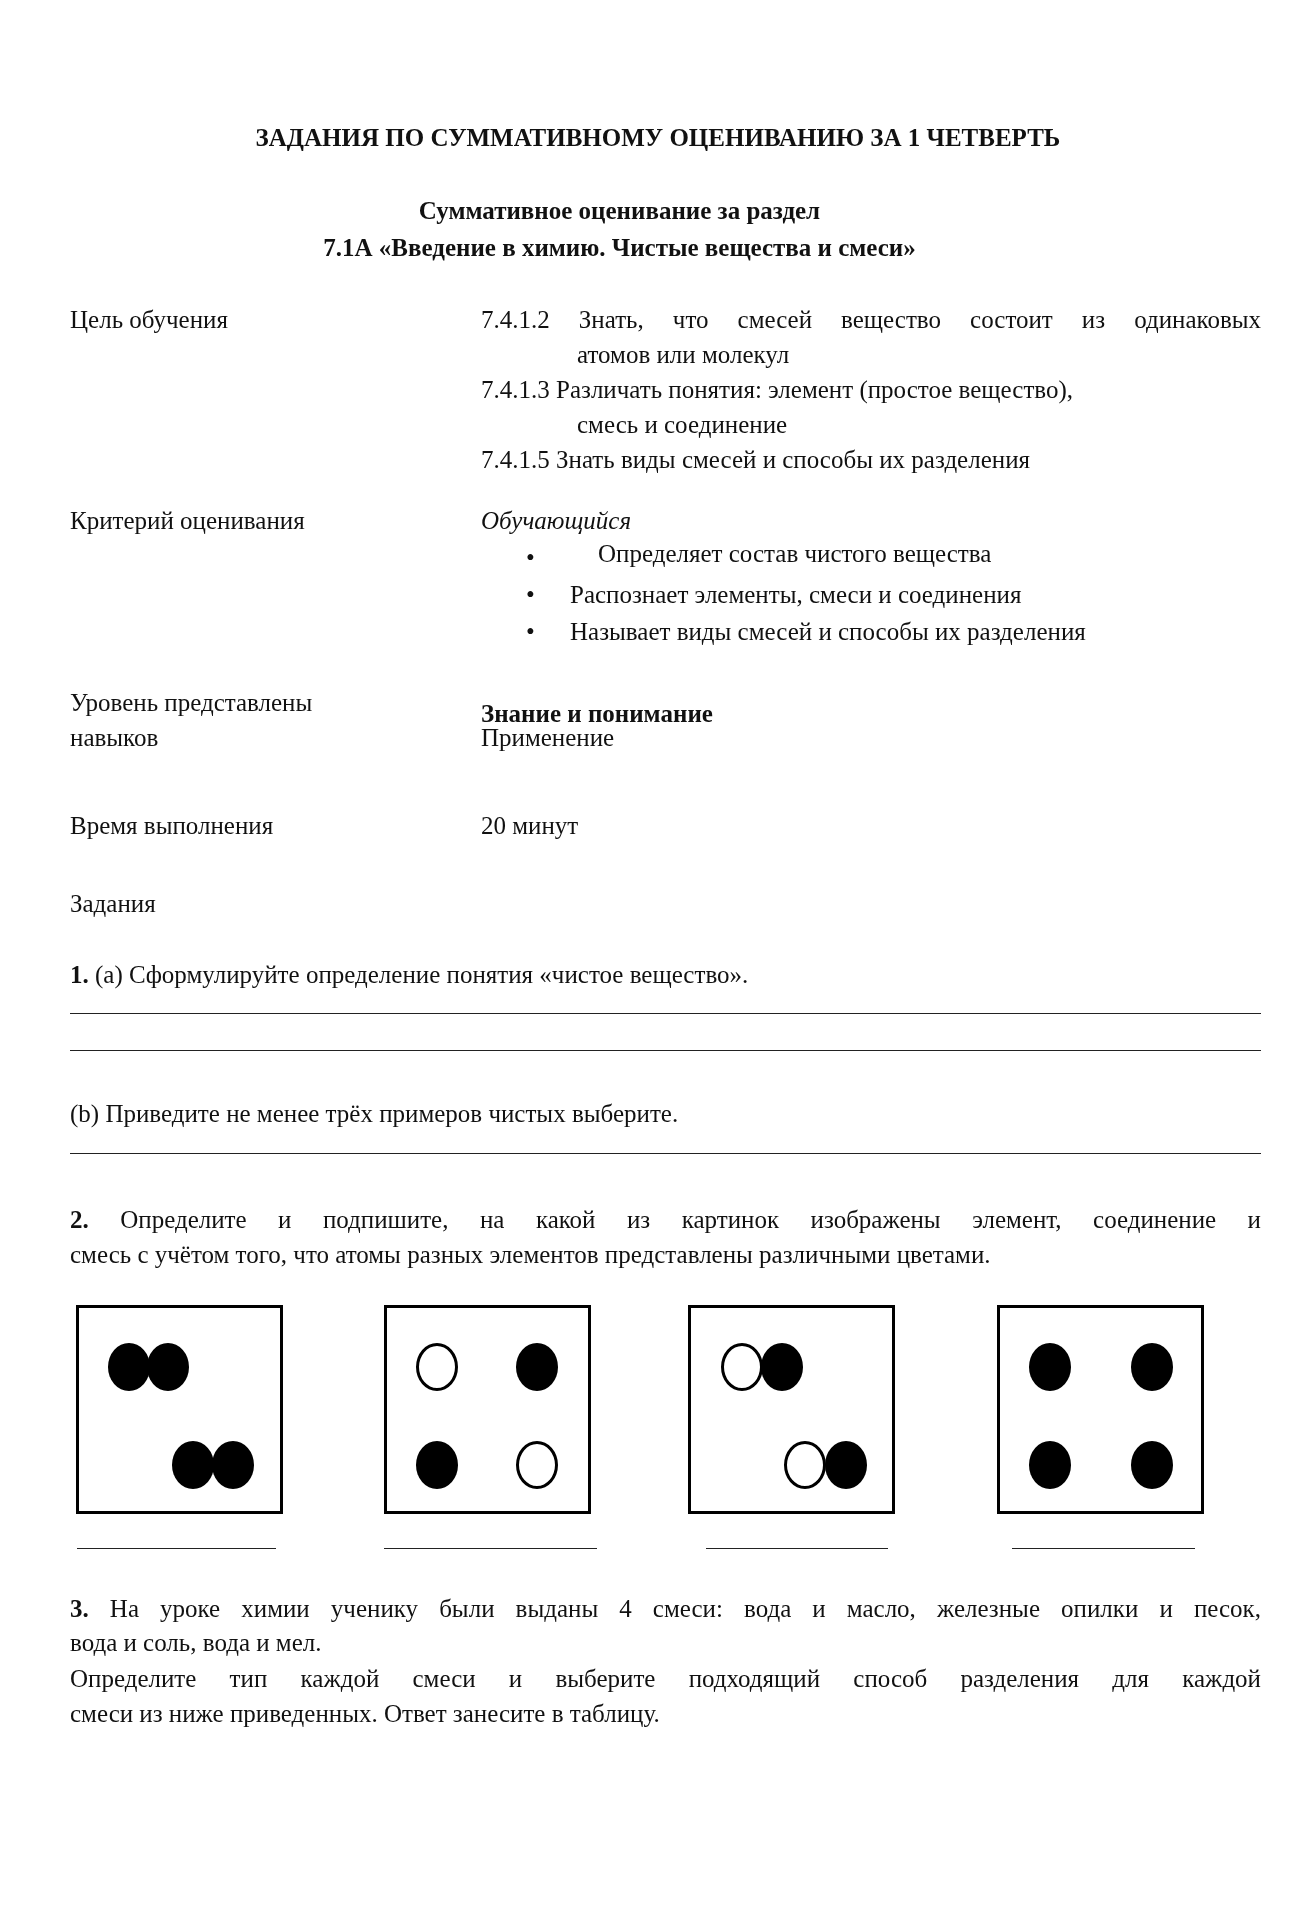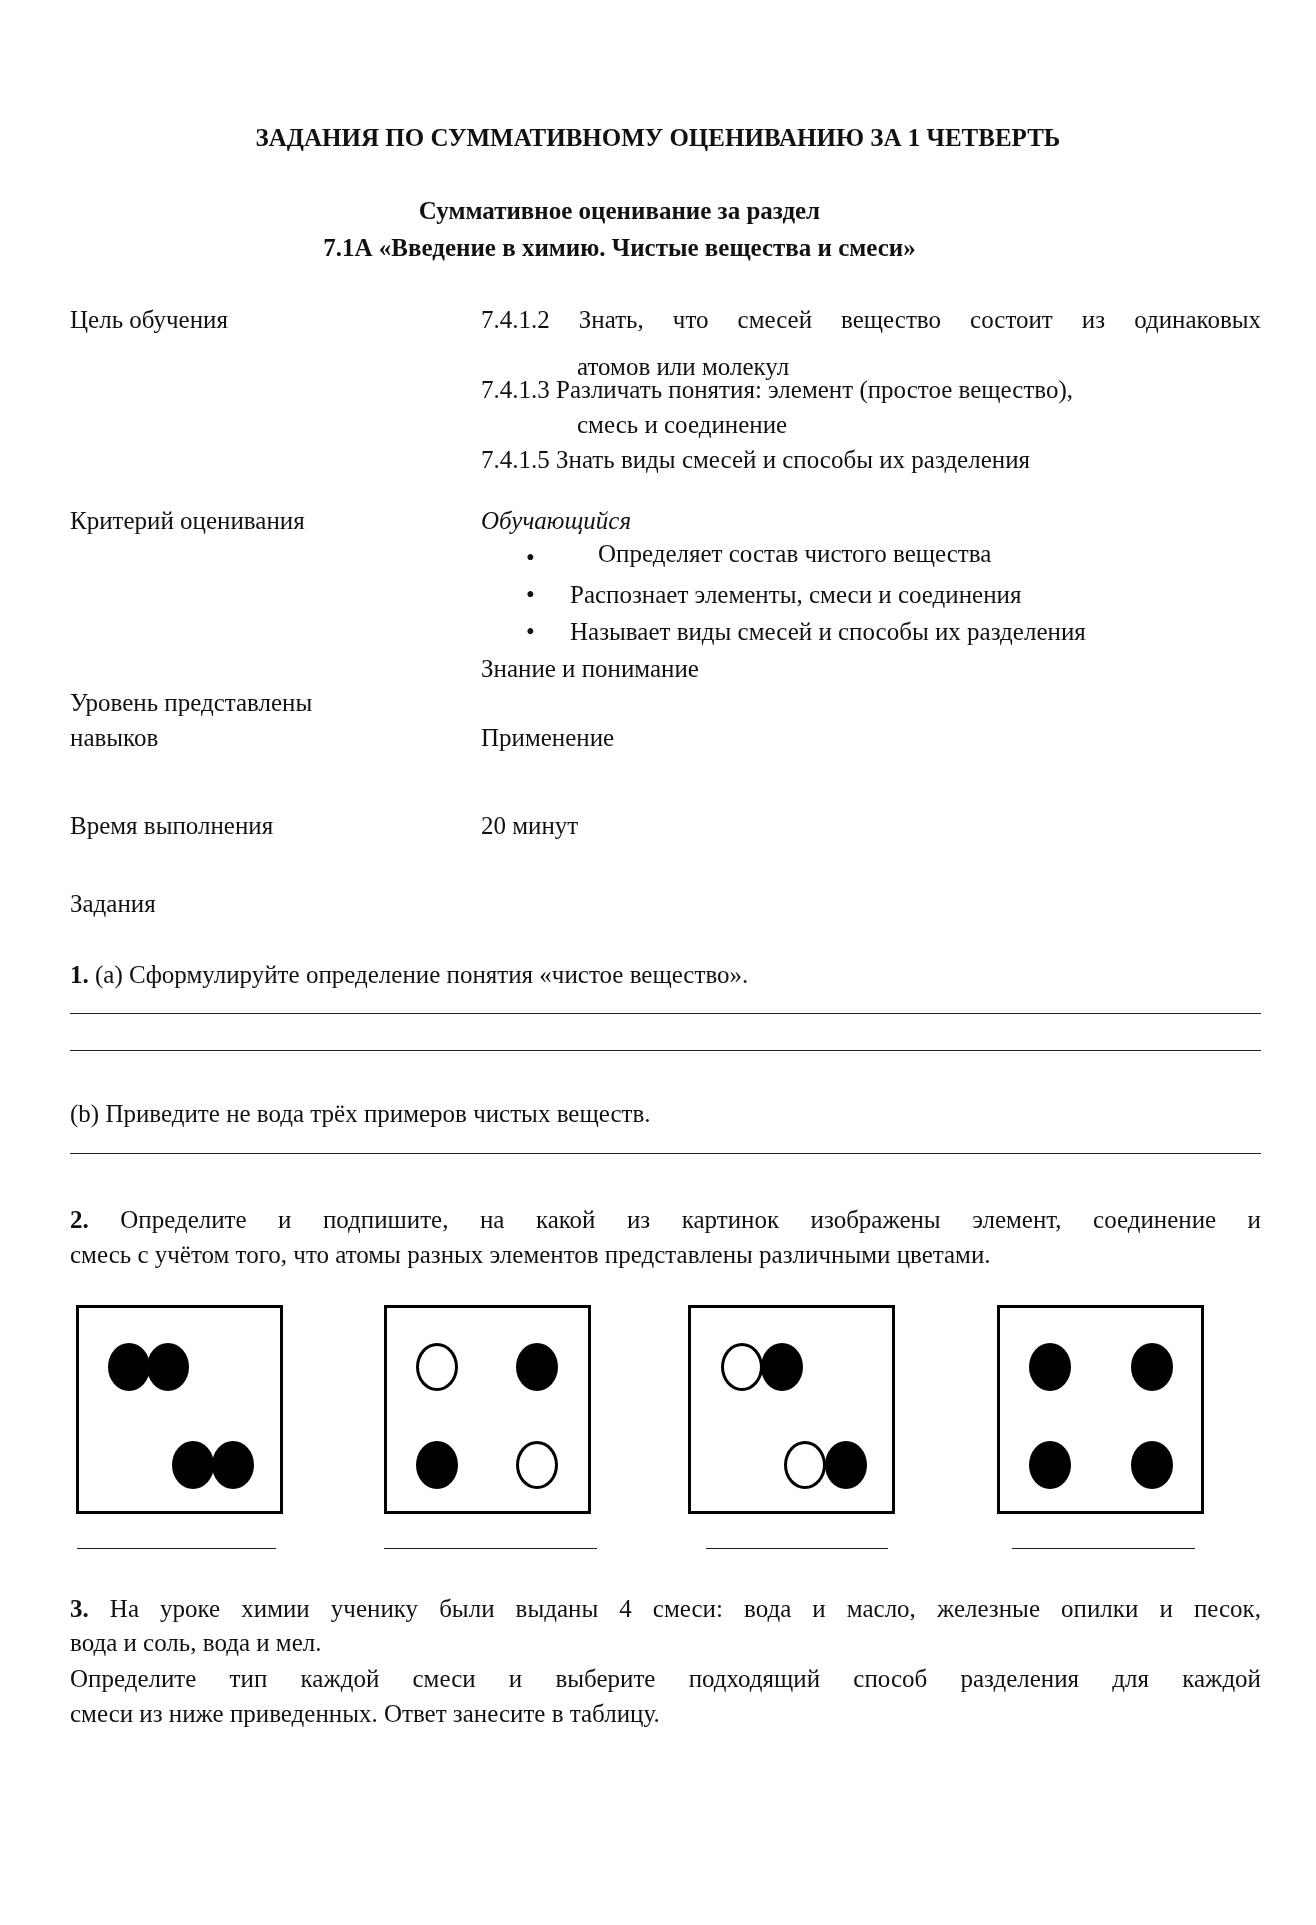--- a/index.html
+++ b/index.html
@@ -26,50 +26,50 @@
 </style>
 </head>
 <body>
 
 <div class="abs title" style="top:124px;">ЗАДАНИЯ ПО СУММАТИВНОМУ ОЦЕНИВАНИЮ ЗА 1 ЧЕТВЕРТЬ</div>
 <div class="abs sub" style="top:197px;">Суммативное оценивание за раздел</div>
 <div class="abs sub" style="top:234px;">7.1А «Введение в химию. Чистые вещества и смеси»</div>
 
 <div class="abs lbl" style="top:302px;">Цель обучения</div>
 <div class="abs val" style="top:302px; width:780px; text-align:justify; text-align-last:justify; white-space:normal;">7.4.1.2 Знать, что смесей вещество состоит из одинаковых</div>
-<div class="abs val ind" style="top:337px;margin-top:12px;">атомов или молекул</div>
+<div class="abs val ind" style="top:337px;">атомов или молекул</div>
 <div class="abs val" style="top:372px;">7.4.1.3 Различать понятия: элемент (простое вещество),</div>
 <div class="abs val ind" style="top:407px;">смесь и соединение</div>
 <div class="abs val" style="top:442px;">7.4.1.5 Знать виды смесей и способы их разделения</div>
 
 <div class="abs lbl" style="top:503px;">Критерий оценивания</div>
 <div class="abs val ital" style="top:503px;">Обучающийся</div>
 <div class="abs bullet" style="top:540px;">•</div>
 <div class="abs bullet-text" style="top:536px;margin-left:28px;">Определяет состав чистого вещества</div>
 <div class="abs bullet" style="top:577px;">•</div>
 <div class="abs bullet-text" style="top:577px;">Распознает элементы, смеси и соединения</div>
 <div class="abs bullet" style="top:614px;">•</div>
 <div class="abs bullet-text" style="top:614px;">Называет виды смесей и способы их разделения</div>
 
 <div class="abs lbl" style="top:685px;">Уровень представлены</div>
 <div class="abs lbl" style="top:720px;">навыков</div>
-<div class="abs val" style="top:651px;">Знание и понимание</div>
+<div class="abs val" style="top:696px;font-weight:bold;">Знание и понимание</div>
 <div class="abs val" style="top:720px;">Применение</div>
 
 <div class="abs lbl" style="top:808px;">Время выполнения</div>
 <div class="abs val" style="top:808px;">20 минут</div>
 
 <div class="abs lbl" style="top:886px;">Задания</div>
 
 <div class="abs text" style="top:957px;">
   <b>1.</b><span> (a) Сформулируйте определение понятия «чистое вещество».</span>
 </div>
 <div class="line" style="top:1013px;"></div>
 <div class="line" style="top:1050px;"></div>
-<div class="abs text" style="top:1096px;">(b) Приведите не вода трёх примеров чистых веществ.</div>
+<div class="abs text" style="top:1096px;">(b) Приведите не менее трёх примеров чистых выберите.</div>
 <div class="line" style="top:1153px;"></div>
 
 <div class="abs text just" style="top:1202px;">
   <b>2.</b><span> Определите и подпишите, на какой из картинок изображены элемент, соединение и</span>
 </div>
 <div class="abs text" style="top:1237px;">смесь с учётом того, что атомы разных элементов представлены различными цветами.</div>
 
 <div class="box" style="left:76px; top:1305px;">
   <div class="atom black" style="left:29px; top:35px;"></div>
   <div class="atom black" style="left:68px; top:35px;"></div>

